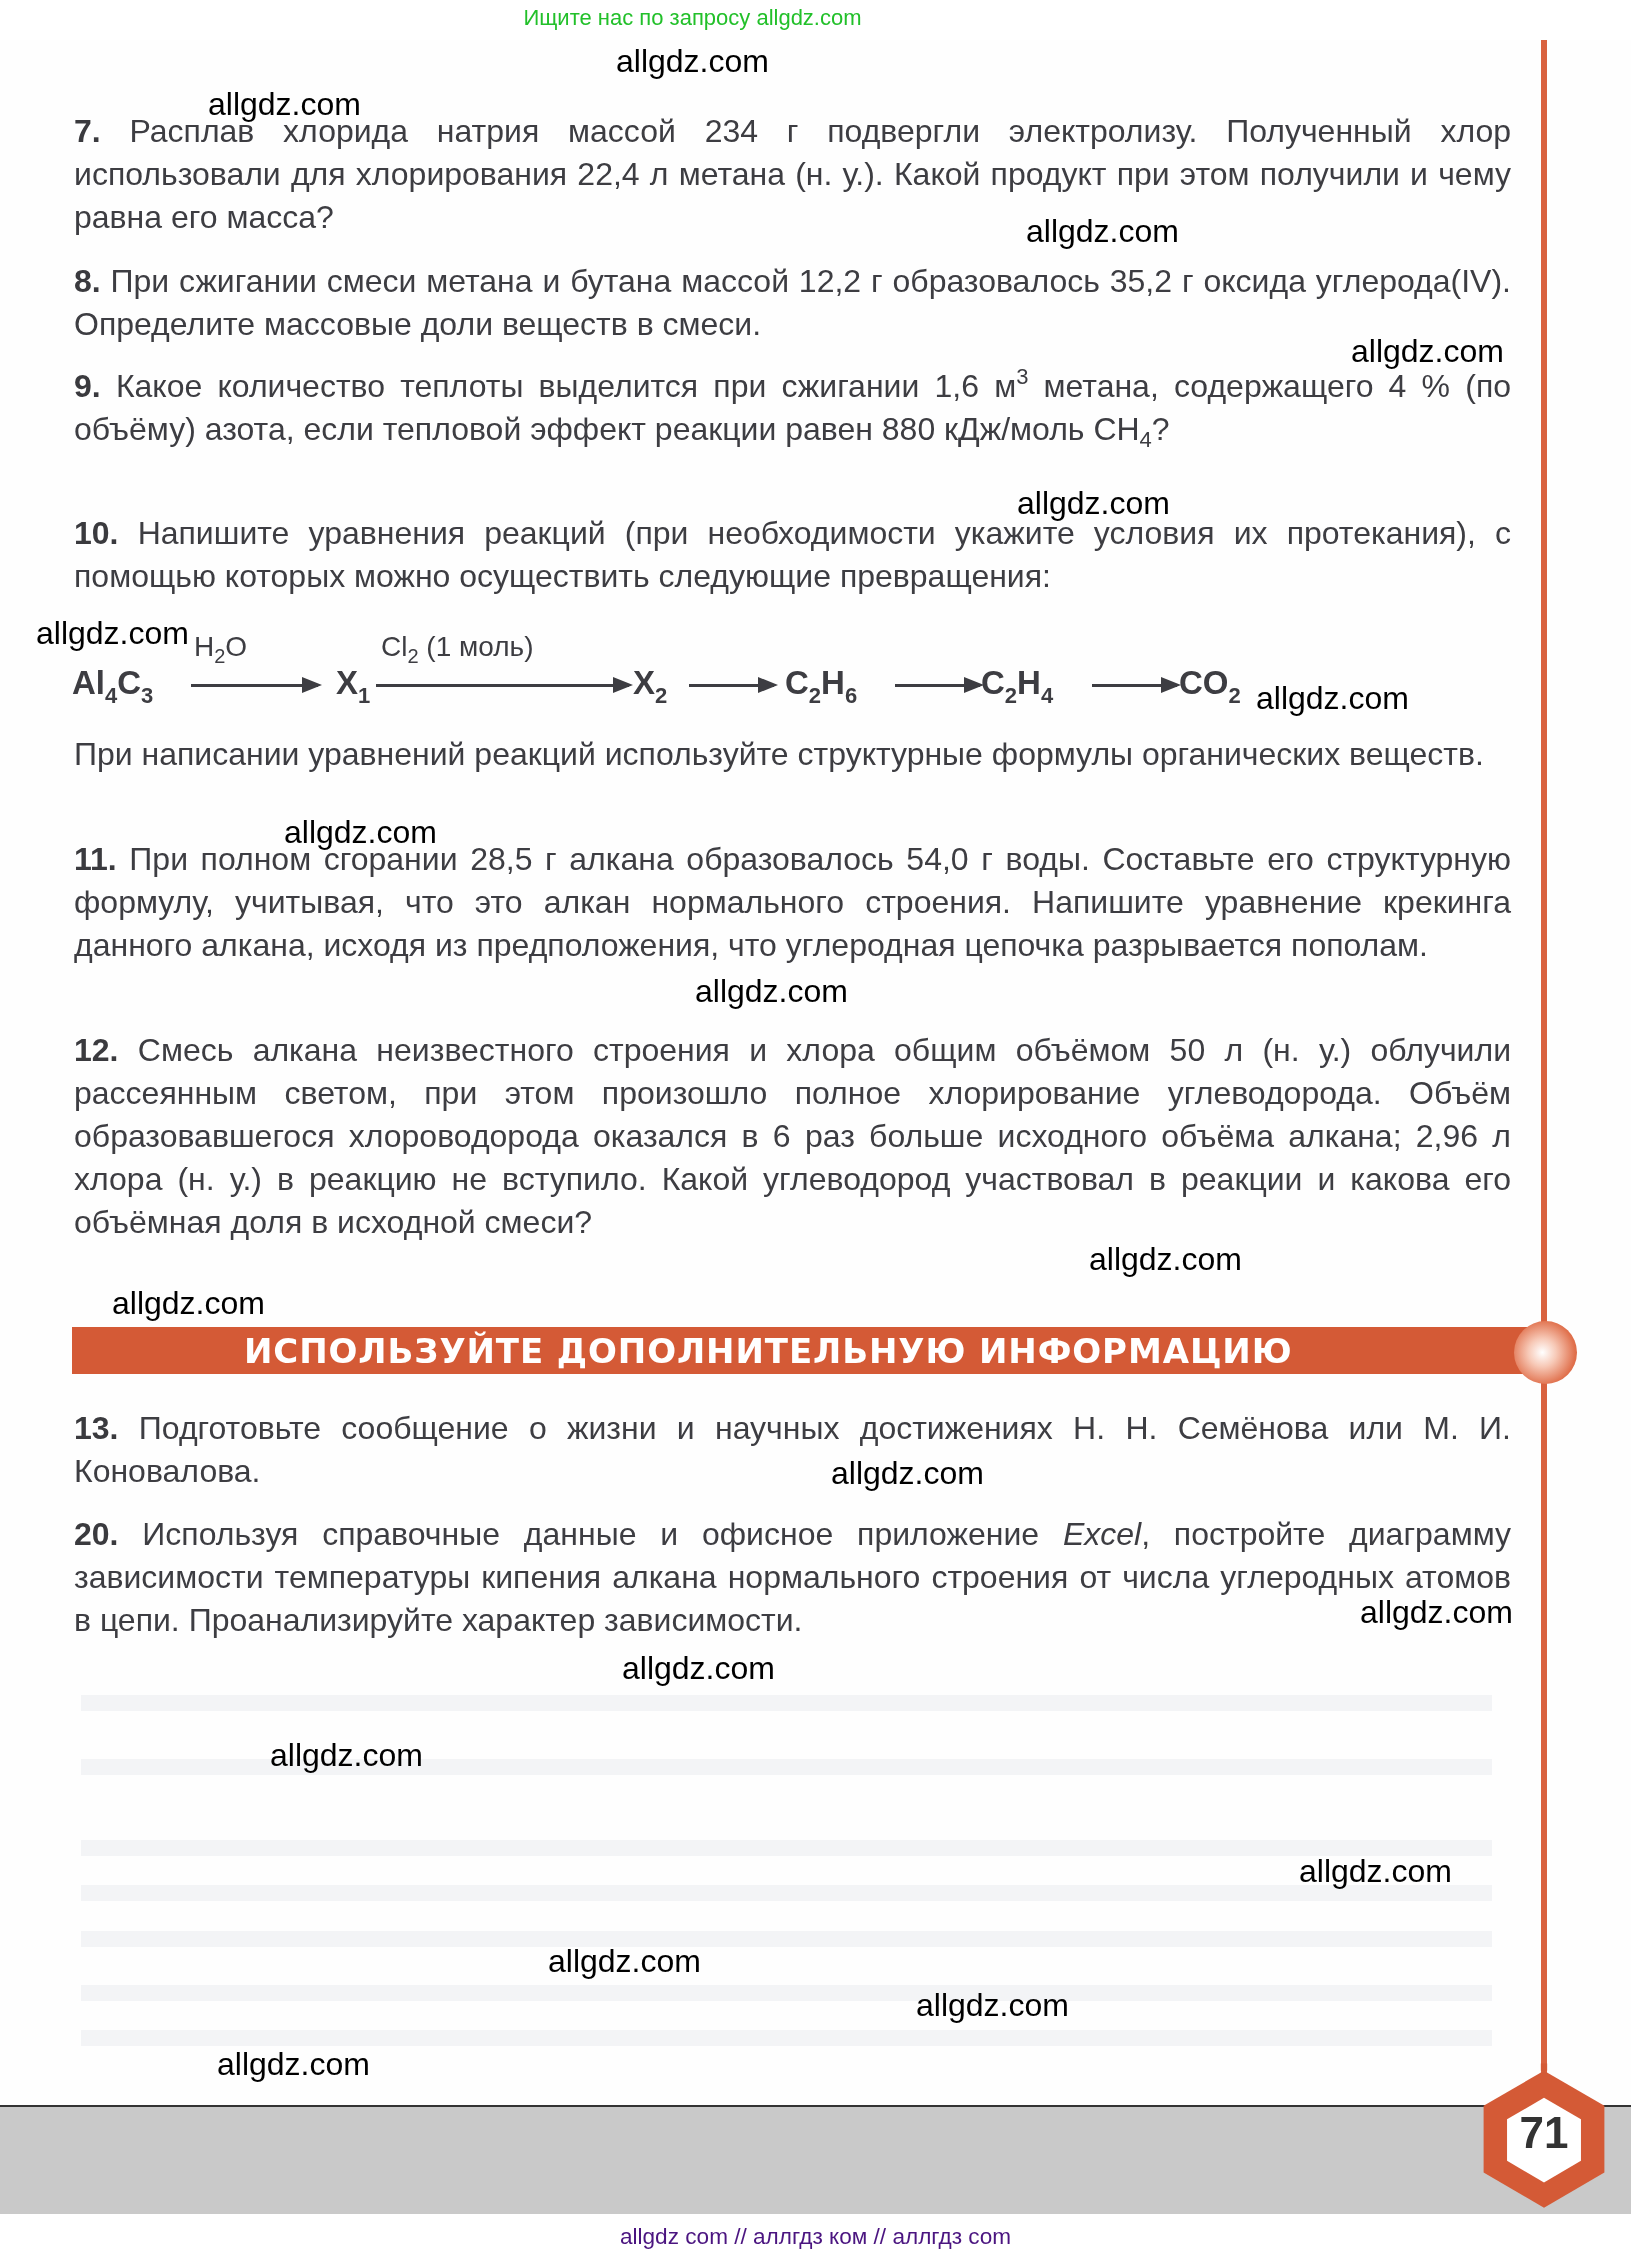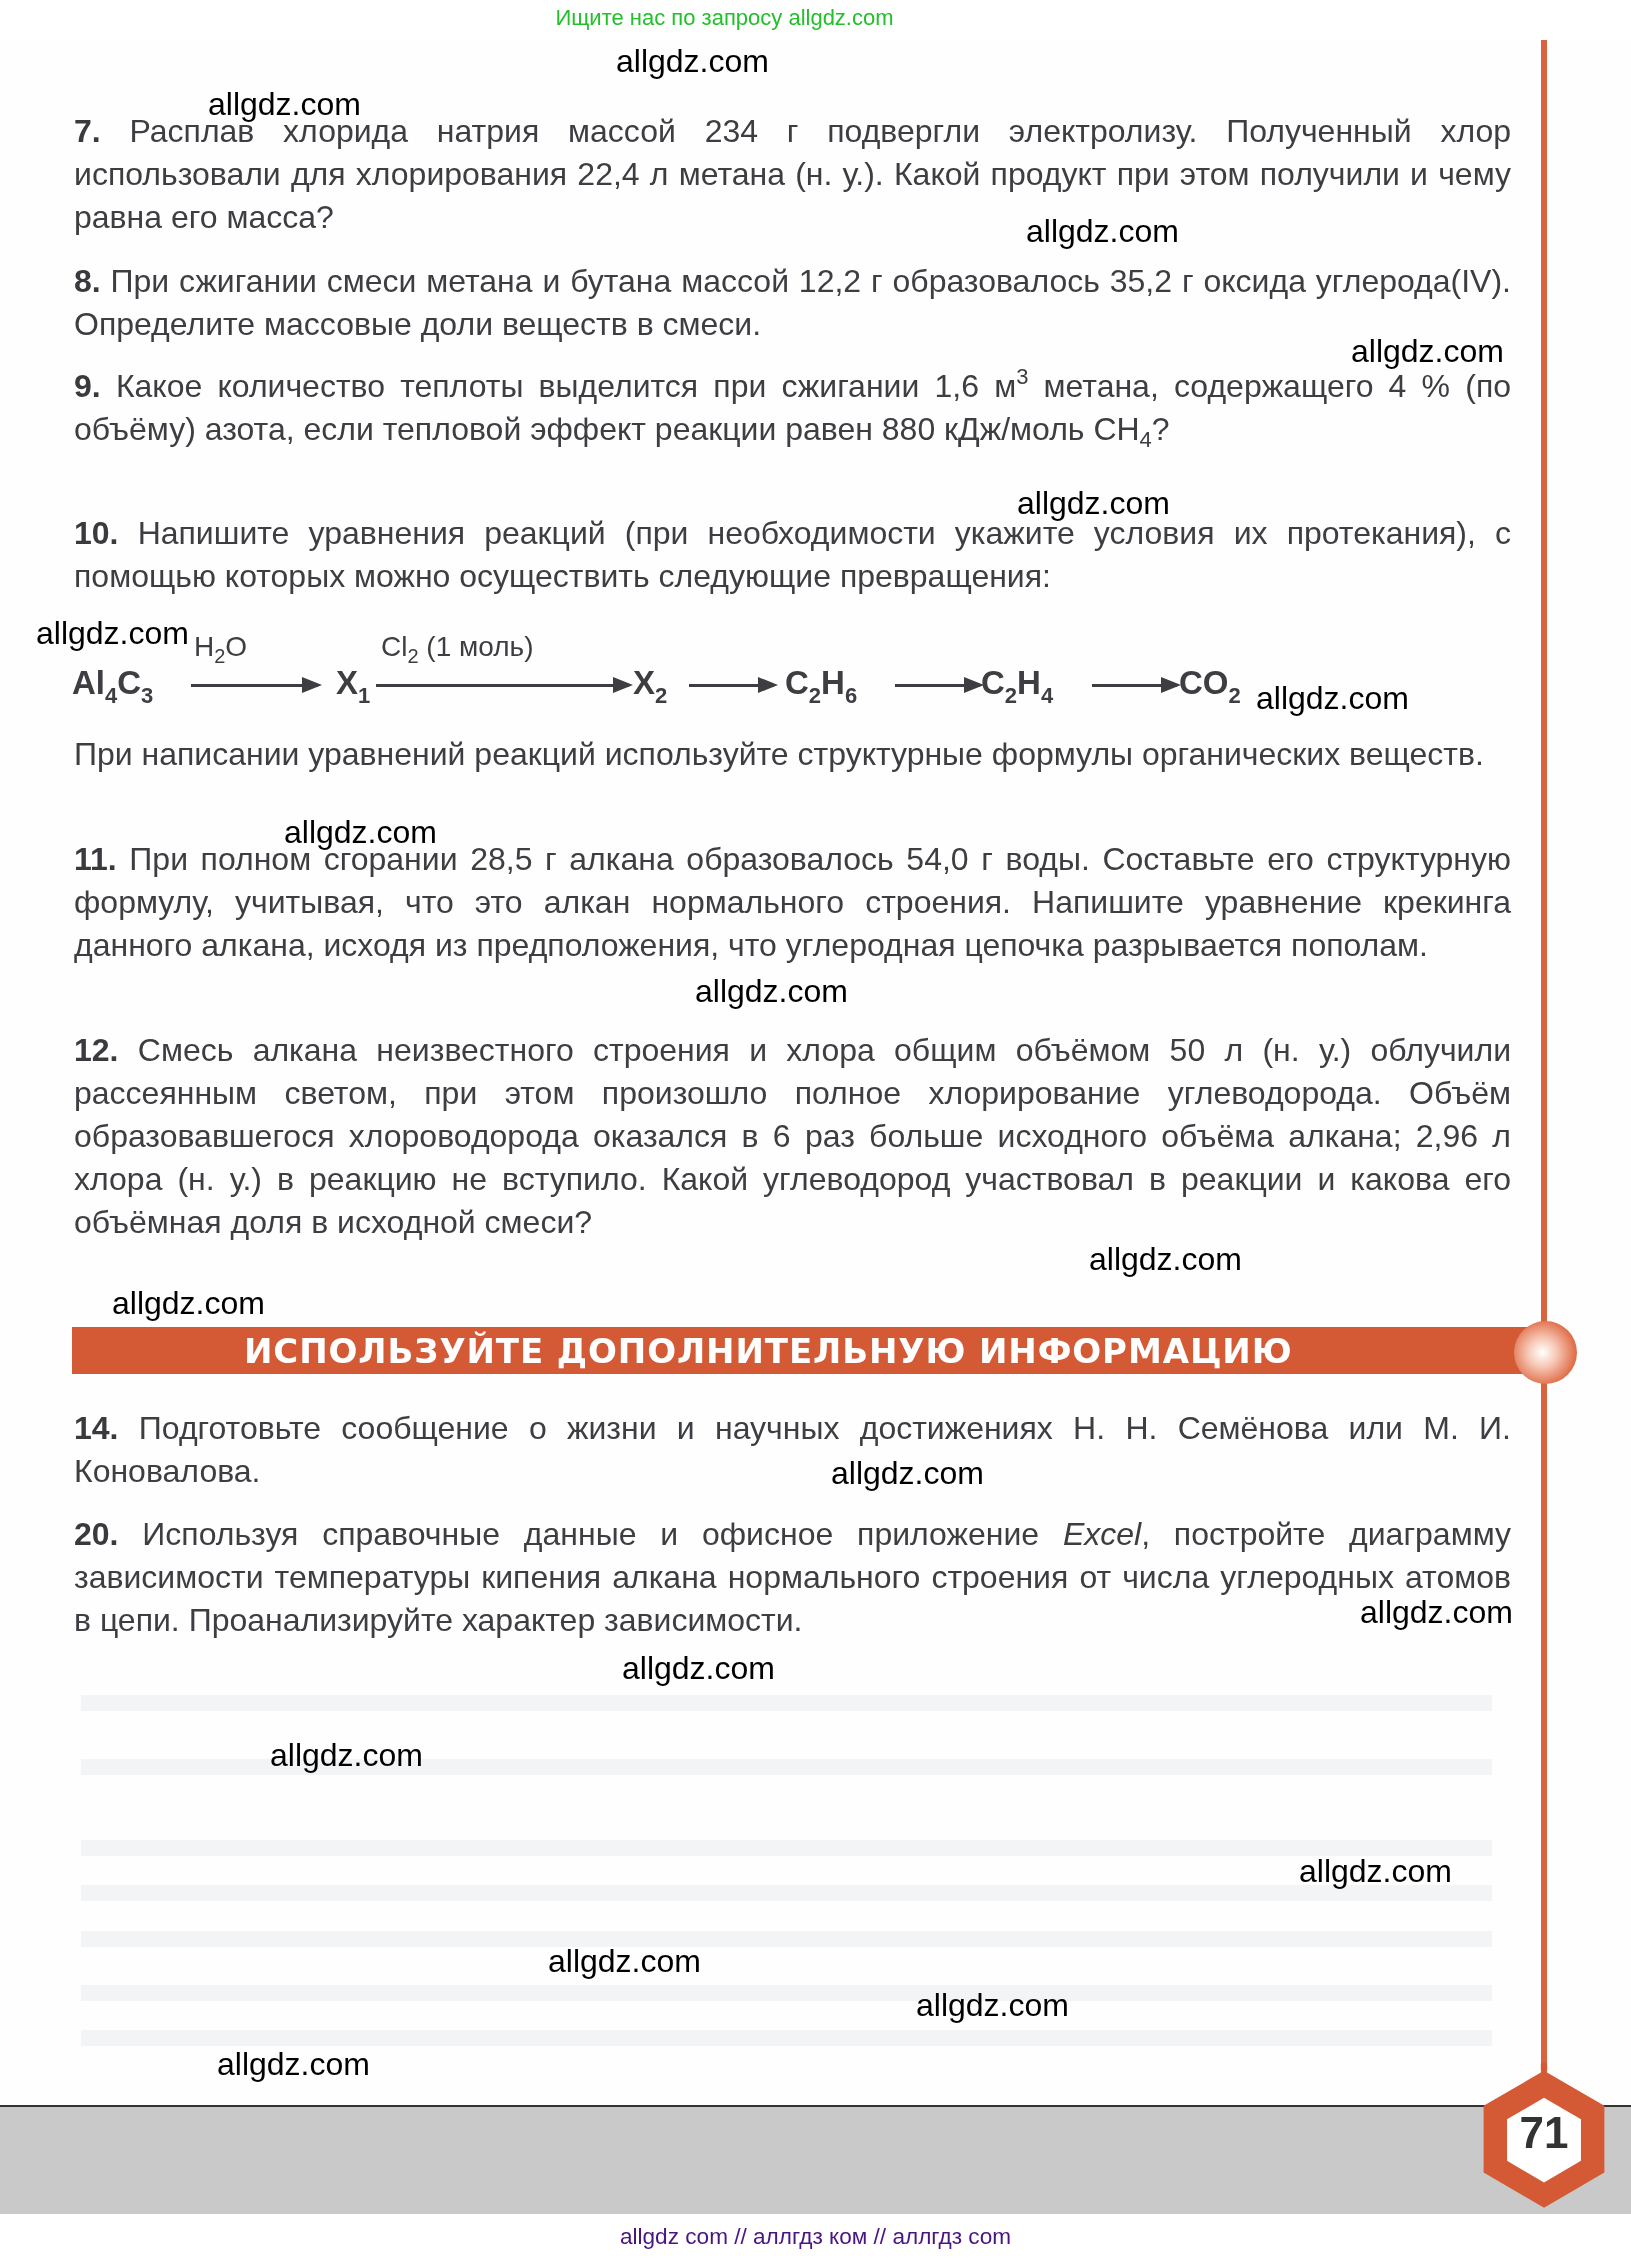--- a/index.html
+++ b/index.html
@@ -4,21 +4,21 @@
   <style>
     html, body { margin: 0; padding: 0; }
     body {
       width: 1631px; height: 2262px; position: relative; overflow: hidden;
       background: #ffffff;
       font-family: "Liberation Sans", "DejaVu Sans", sans-serif;
       color: #3a3a3e;
     }
     .top-banner {
       position: absolute; top: 5.4px; left: 0; width: 1385px; text-align: center;
-      font-size: 22px; color: #22c02a; margin-left: 32px;
+      font-size: 22px; color: #22c02a;
     }
     .page {
       position: absolute; top: 40px; left: 0; width: 1631px; height: 2081px;
       background: #fefefe;
     }
     .vline {
       position: absolute; left: 1541px; top: 40px; width: 6.3px; height: 2072px;
       background: #d9623f;
     }
     .task {
@@ -146,21 +146,21 @@
   <span class="num">12.</span>
   <span>Смесь алкана неизвестного строения и хлора общим объёмом 50 л (н. у.) облучили рассеянным светом, при этом произошло полное хлорирование углеводорода. Объём образовавшегося хлороводорода оказался в 6 раз больше исходного объёма алкана; 2,96 л хлора (н. у.) в реакцию не вступило. Какой углеводород участвовал в реакции и какова его объёмная доля в исходной смеси?</span>
 </div>
 
 <div class="section-bar">
   <span class="title">ИСПОЛЬЗУЙТЕ ДОПОЛНИТЕЛЬНУЮ ИНФОРМАЦИЮ</span>
 </div>
 <div class="section-ball"></div>
 
 <div class="task" style="top:1407px">
-  <span class="num">14.</span>
+  <span class="num">13.</span>
   <span>Подготовьте сообщение о жизни и научных достижениях Н. Н. Семёнова или М. И. Коновалова.</span>
 </div>
 
 <div class="task" style="top:1513px">
   <span class="num">20.</span>
   <span>Используя справочные данные и офисное приложение </span><i>Excel</i><span>, постройте диаграмму зависимости температуры кипения алкана нормального строения от числа углеродных атомов в цепи. Проанализируйте характер зависимости.</span>
 </div>
 
 <span class="wm" style="left:616px;top:43px">allgdz.com</span>
 <span class="wm" style="left:208px;top:86px">allgdz.com</span>

